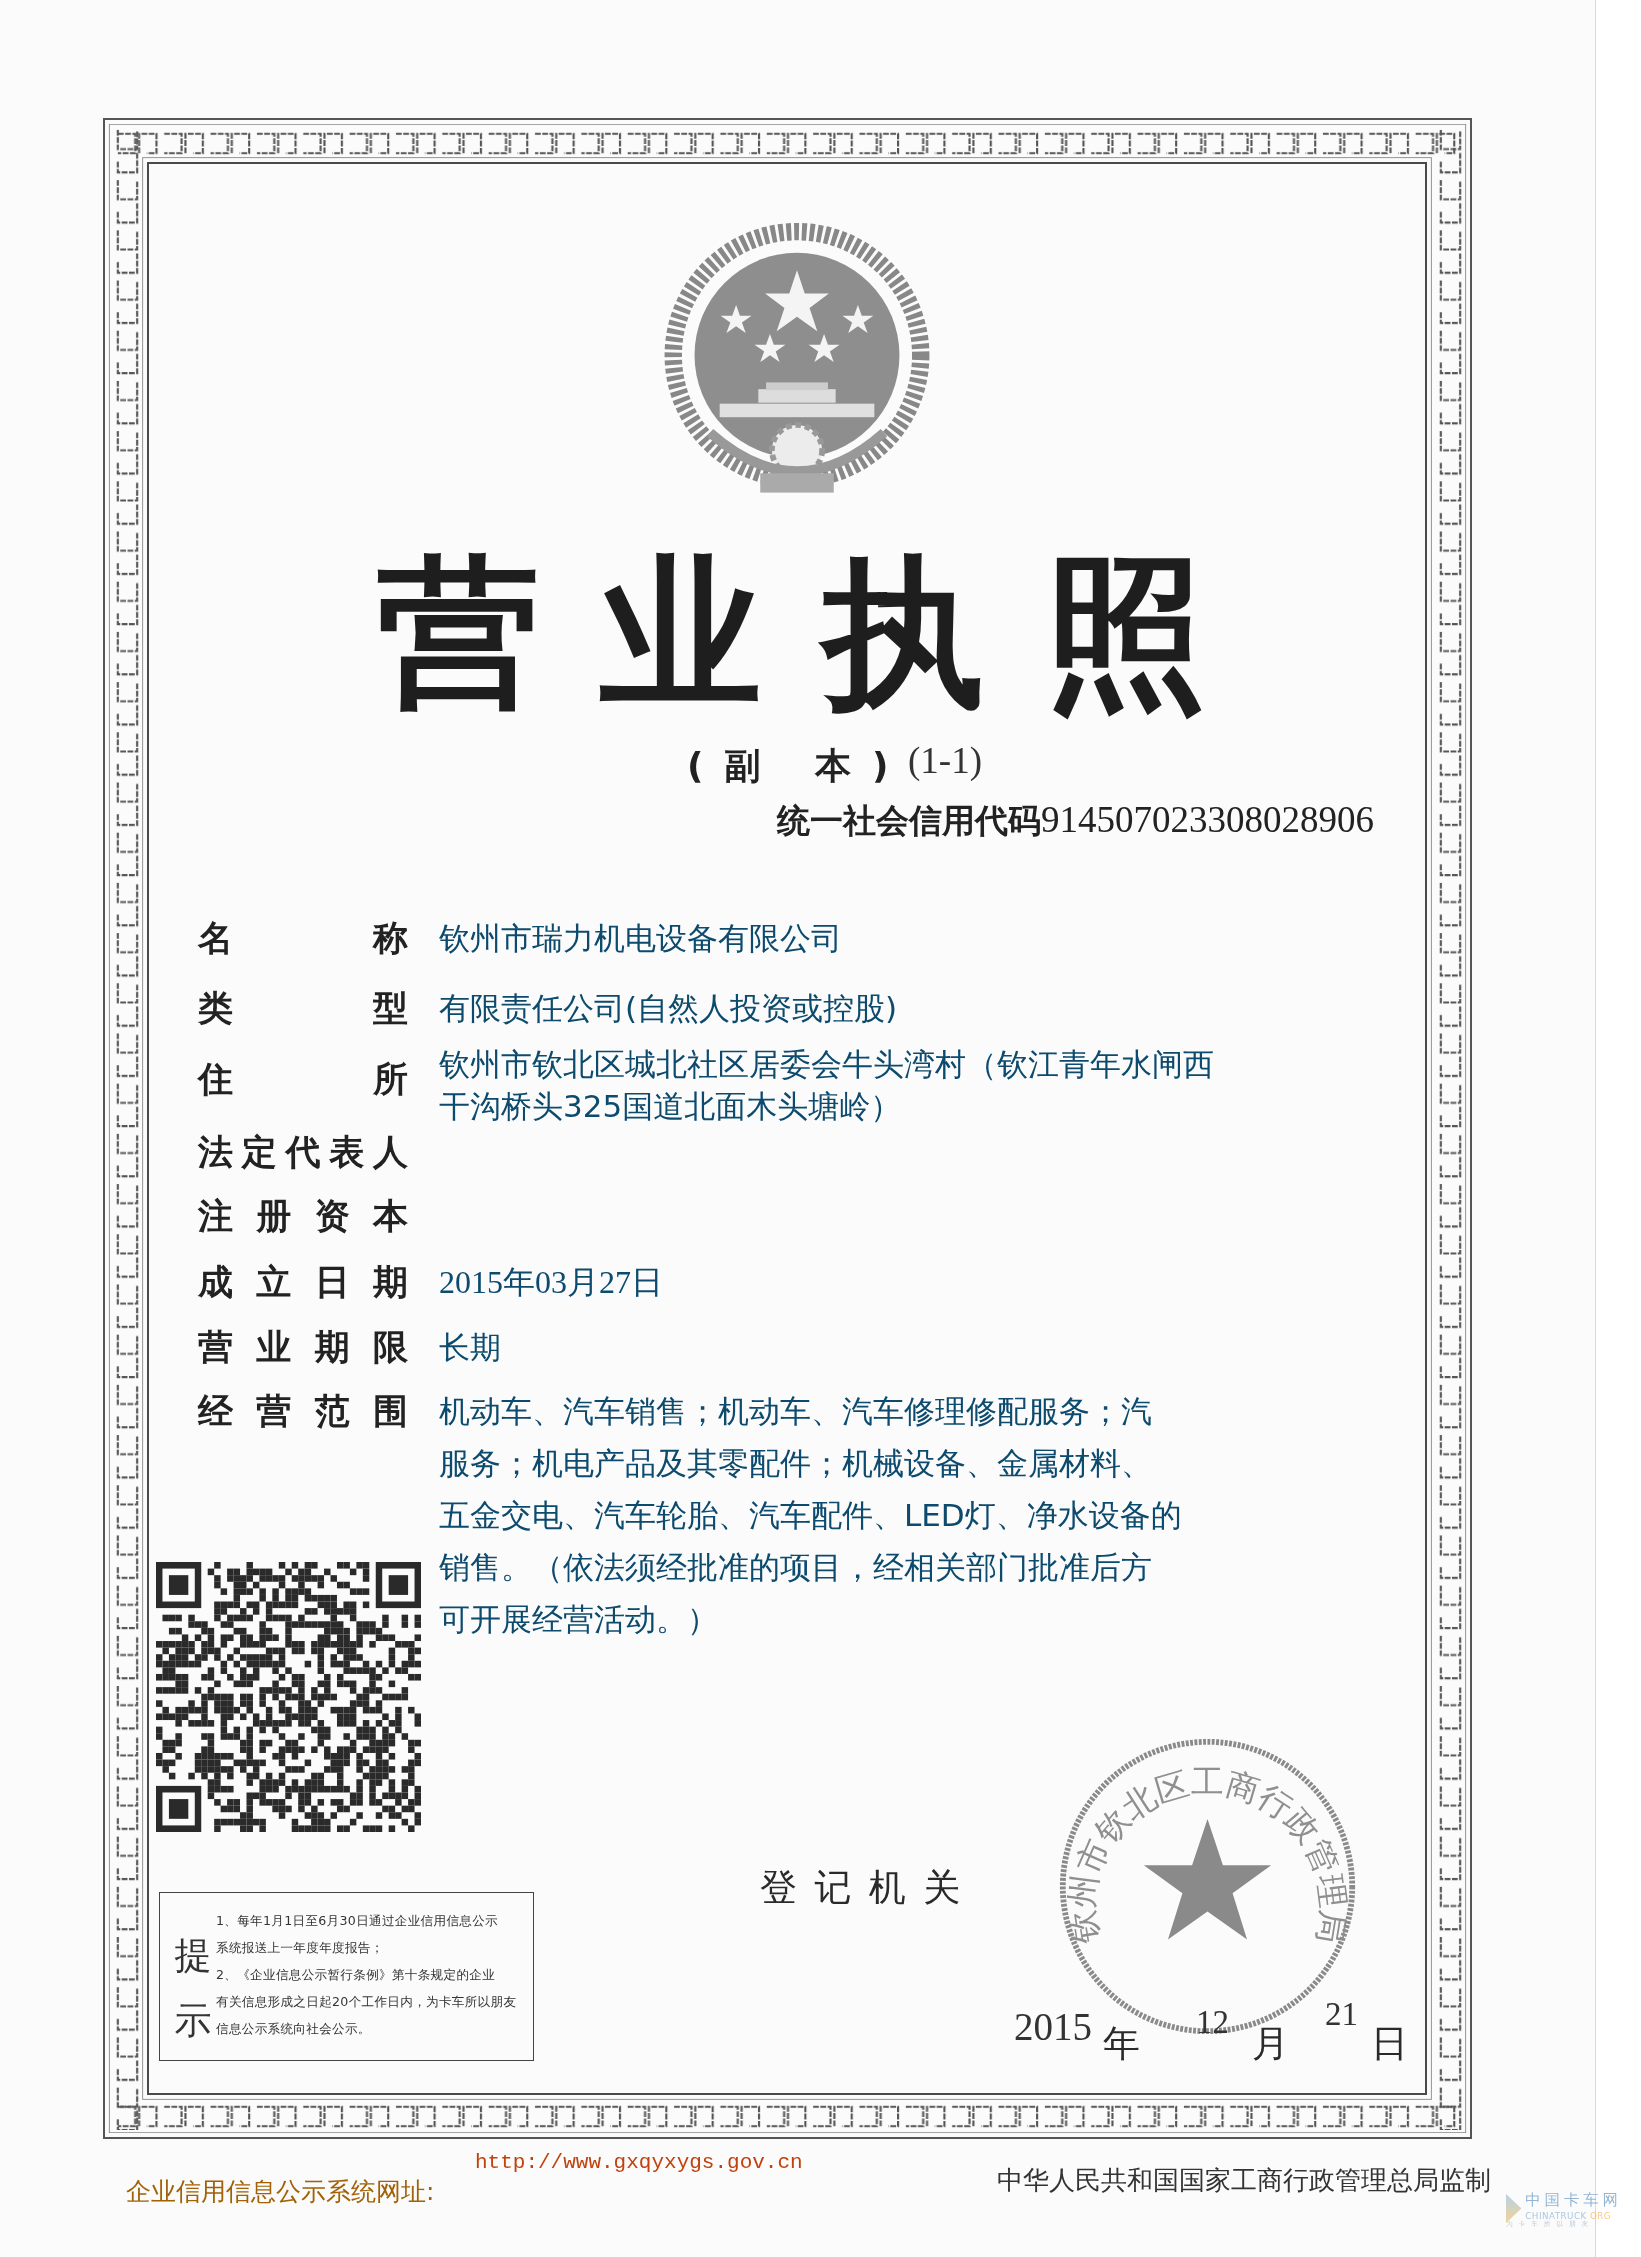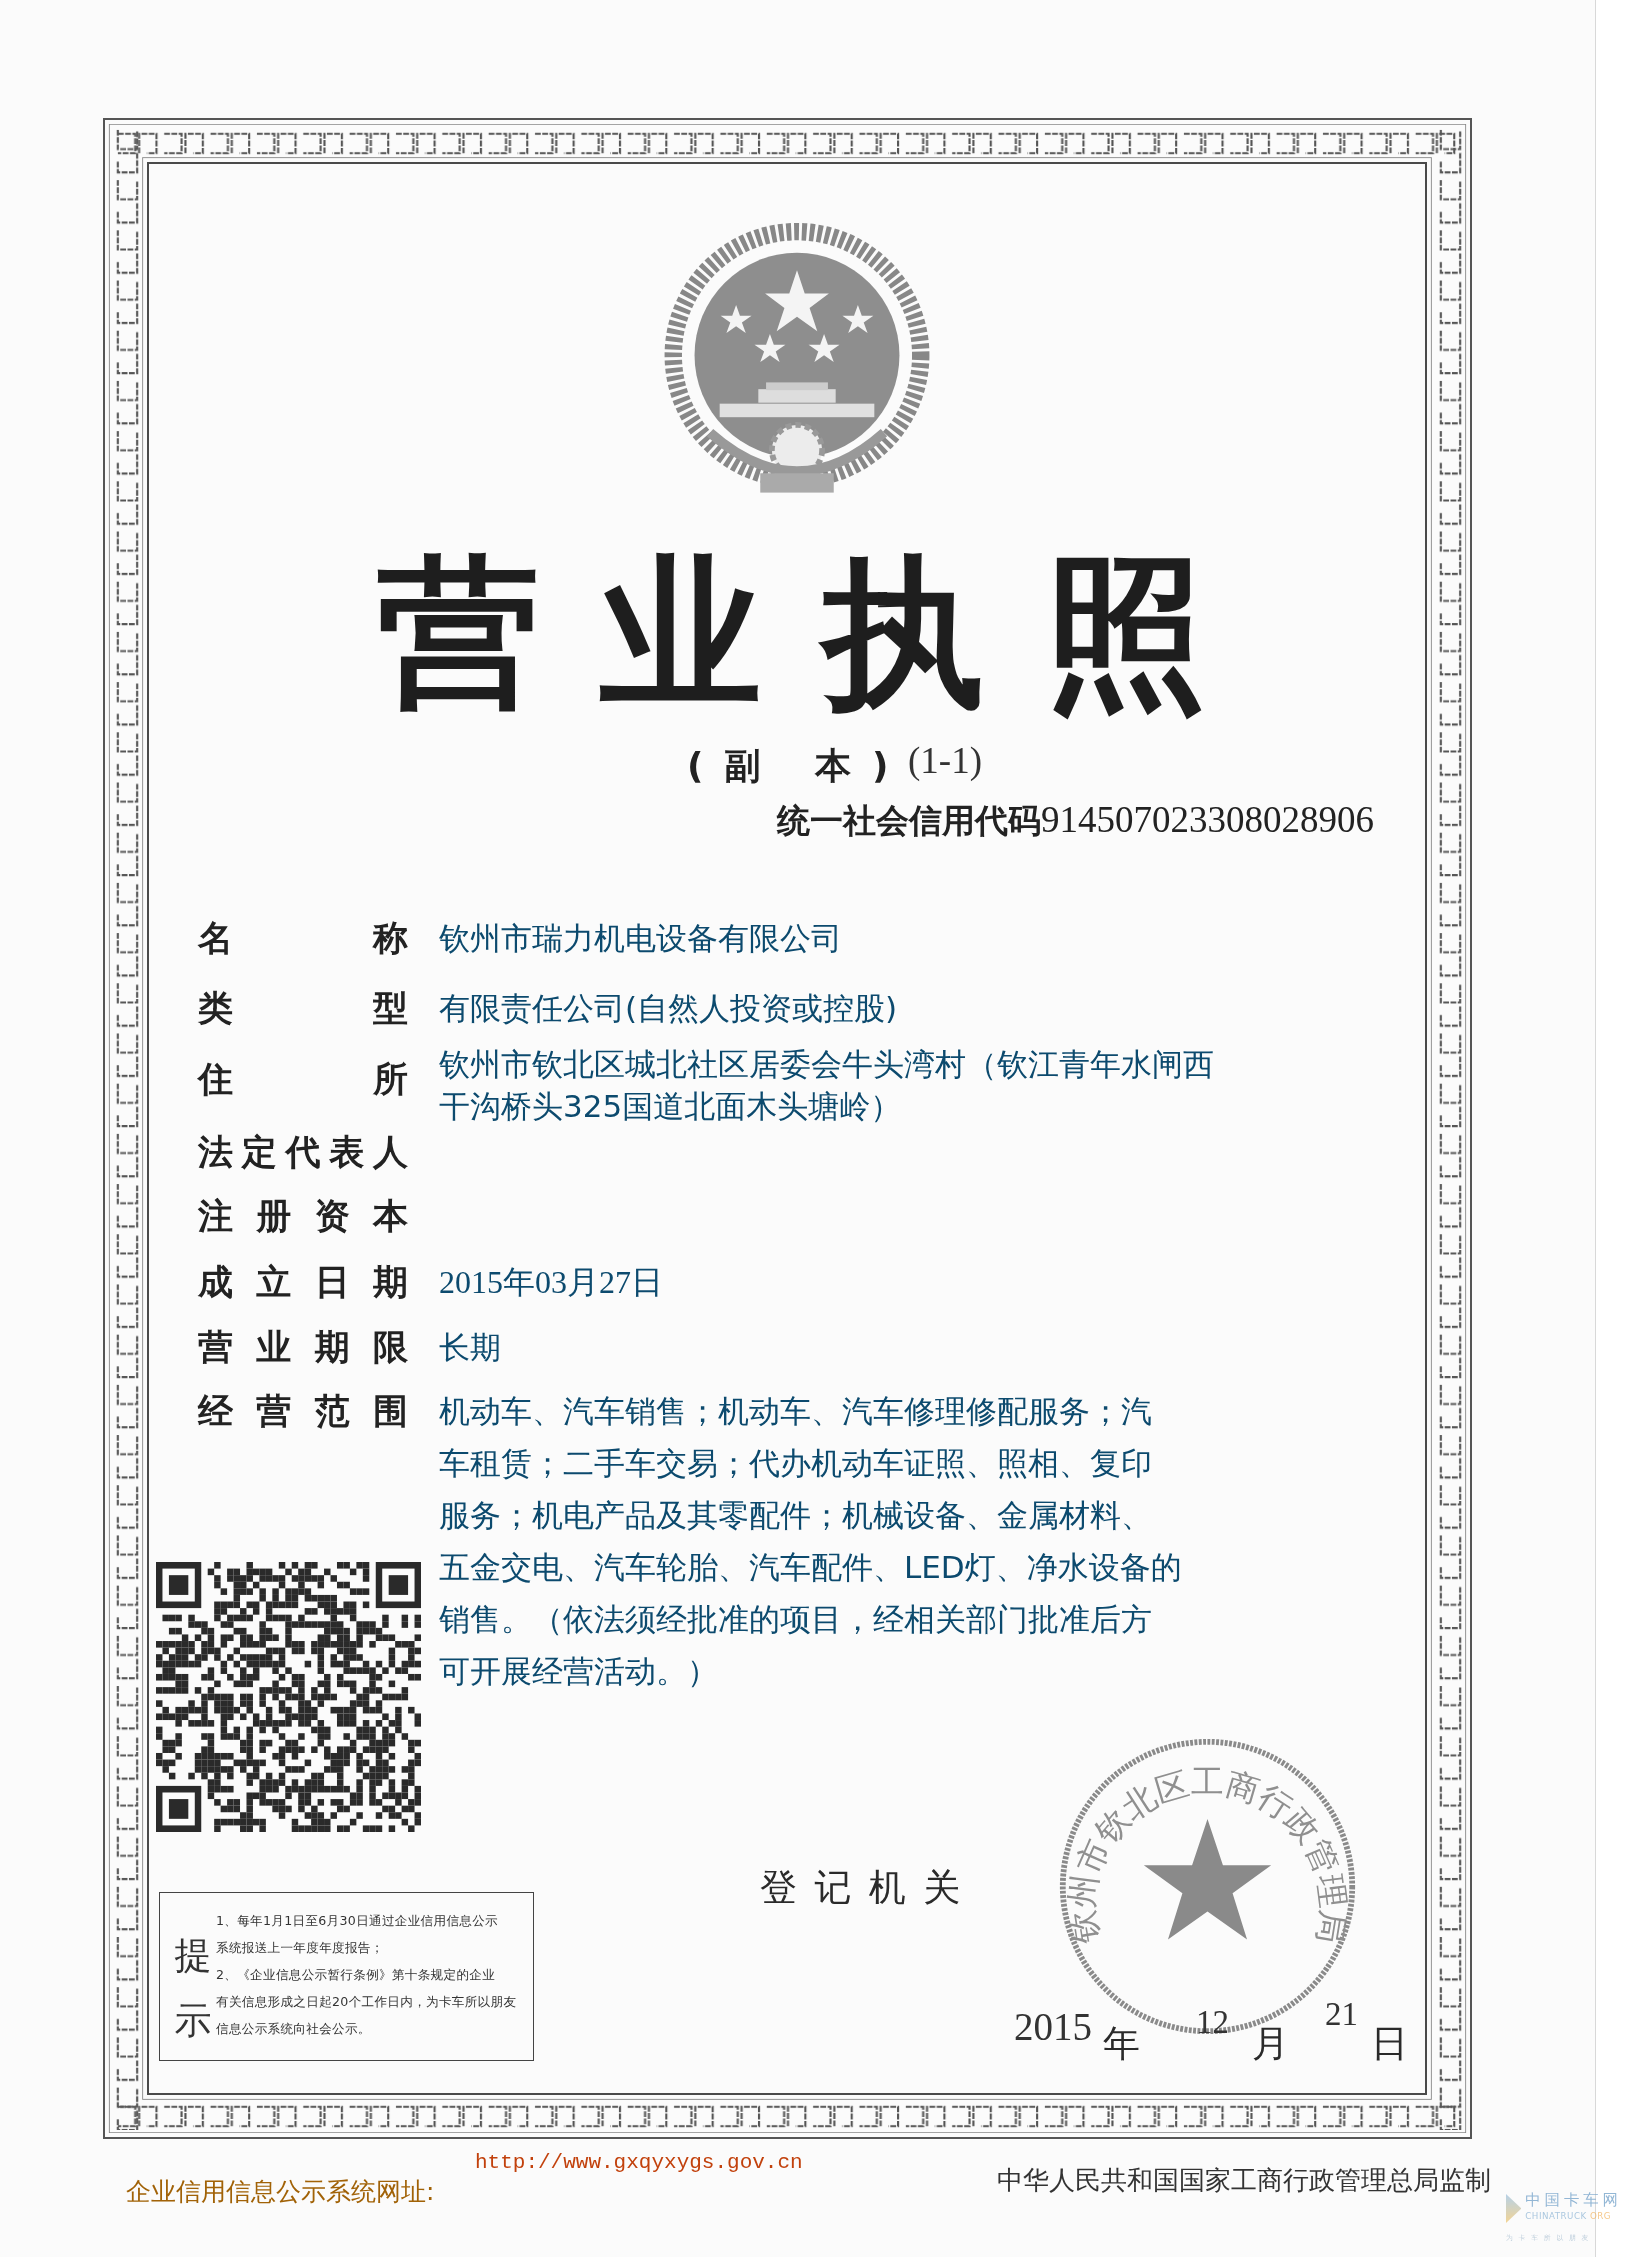--- a/index.html
+++ b/index.html
@@ -123,21 +123,21 @@
     position: absolute; left: 997px; top: 2163px; font-size: 26px; color: #333;
     white-space: nowrap;
   }
   .watermark {
     position: absolute; left: 1506px; top: 2190px; width: 135px; height: 58px;
     opacity: 0.75;
   }
   .watermark .cn { position: absolute; left: 19.3px; top: 0; font-size: 15.4px; color: #6f9fc8; letter-spacing: 3.9px; white-space: nowrap; }
   .watermark .en { position: absolute; left: 19.3px; top: 21px; font-size: 8.7px; color: #8fb6d6; letter-spacing: 0.5px; white-space: nowrap; }
   .watermark .en b { color: #f3b562; font-weight: normal; }
-  .watermark .tag { position: absolute; left: 0; top: 43px; font-size: 6.8px; color: #a9bfd1; letter-spacing: 5.8px; white-space: nowrap; }
+  .watermark .tag { position: absolute; left: 0; top: 29px; font-size: 6.8px; color: #a9bfd1; letter-spacing: 5.8px; white-space: nowrap; }
   .watermark .logo { position: absolute; left: 0; top: 3.9px; width: 15.4px; height: 29px; background: linear-gradient(180deg,#9fc4e2,#f0c773); clip-path: polygon(0 0,100% 50%,0 100%); }
 </style>
 </head>
 <body>
 
 <div class="page">
 
   <div class="border-outer"></div>
   <div class="border-inner"></div>
 
@@ -268,21 +268,20 @@
     </div>
     <div class="field" style="top:473px;">
       <div class="label">
         <span>经</span>
           <span>营</span>
           <span>范</span>
           <span>围</span>
       </div>
       <div class="value multi">
         <div>机动车、汽车销售；机动车、汽车修理修配服务；汽</div>
-        <div>车租赁；二手车交易；代办机动车证照、照相、复印</div>
         <div>服务；机电产品及其零配件；机械设备、金属材料、</div>
         <div>五金交电、汽车轮胎、汽车配件、LED灯、净水设备的</div>
         <div>销售。（依法须经批准的项目，经相关部门批准后方</div>
         <div>可开展经营活动。）</div>
       </div>
     </div>
   </div>
 
   <div class="qr">
     <svg id="qr-svg" width="265" height="270" viewBox="0 0 41 41" preserveAspectRatio="none">

